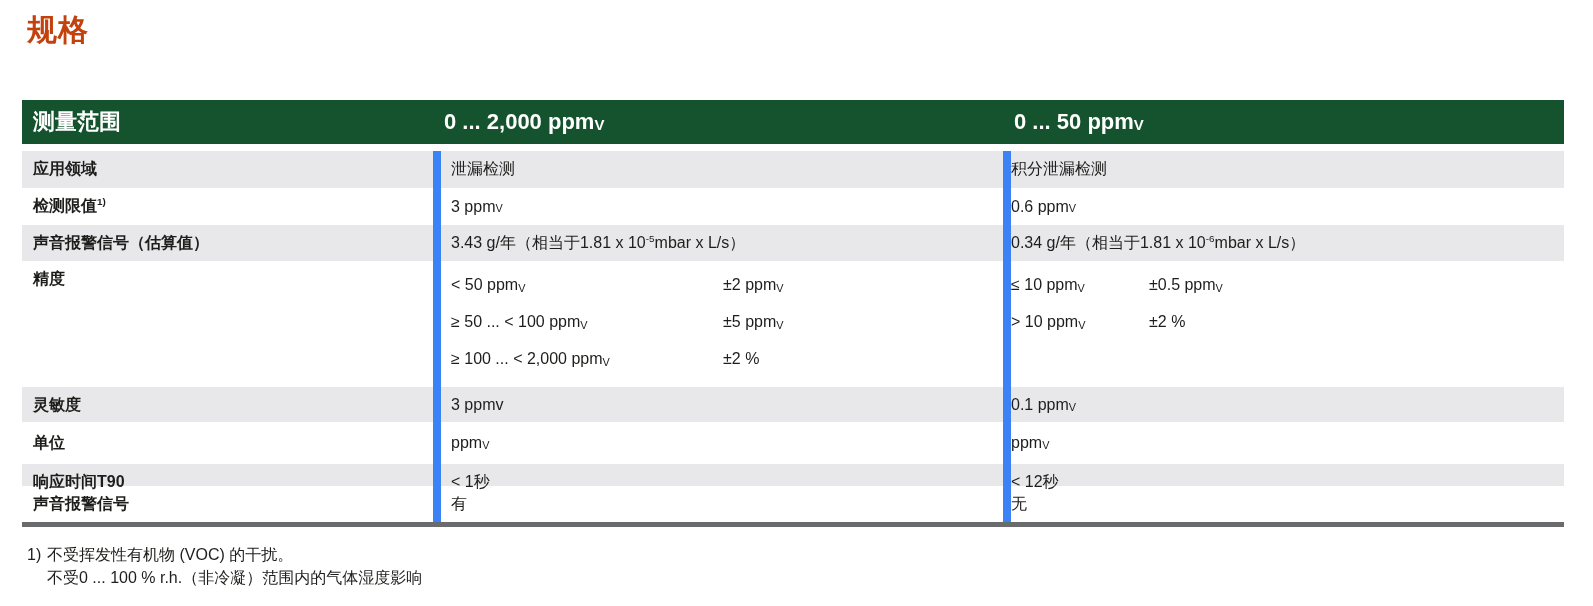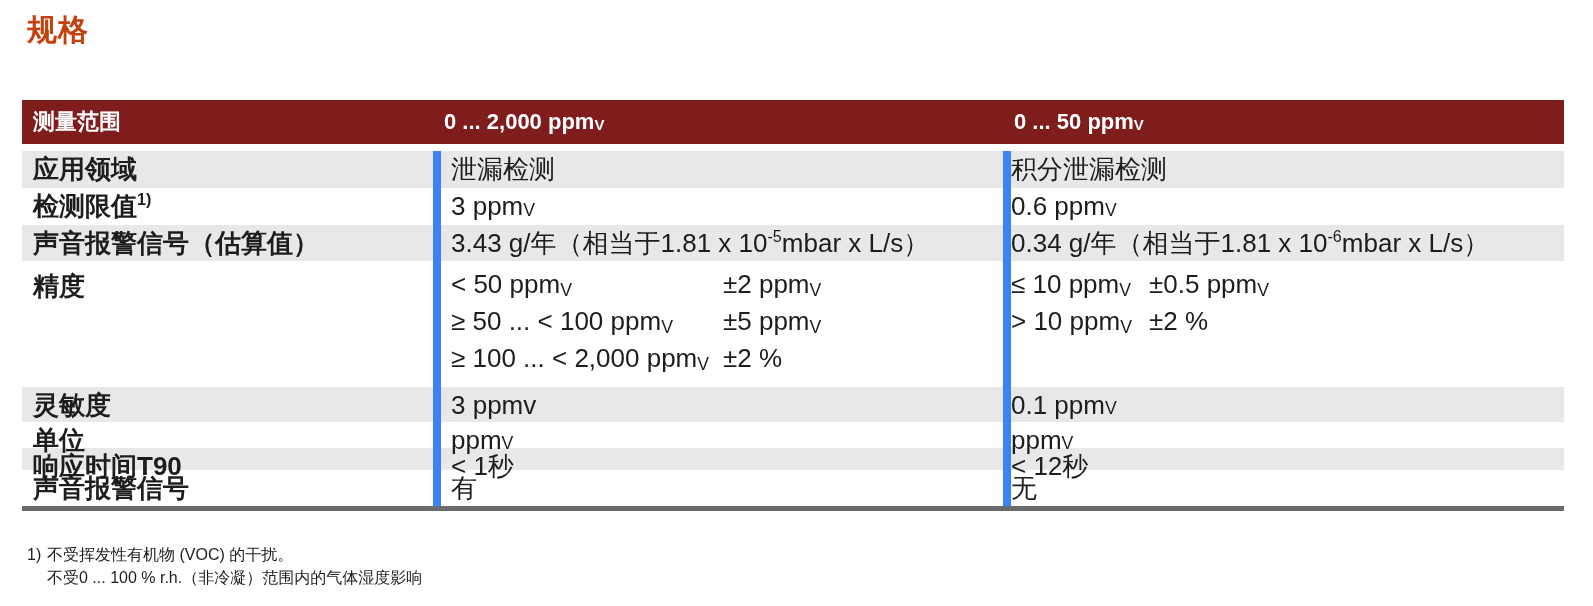--- a/index.html
+++ b/index.html
@@ -22,40 +22,40 @@
     position: absolute; left: 22px; top: 100px; width: 1542px;
   }
 
   .grid-row {
     display: grid;
     grid-template-columns: 411px 570px 1fr;
     align-items: stretch;
   }
 
   .thead {
-    background: #7f1d1d;
+    background: #14532d;
     height: 44px;
     color: #ffffff;
     font-weight: bold;
     font-size: 22px;
   }
   .thead .cell { display: flex; align-items: center; }
 
   .tbody { margin-top: 7px; }
 
-  .trow { font-size: 26px; }
+  .trow { font-size: 16px; }
   .trow.shaded { background: #e8e8ea; }
   .trow .cell { display: flex; align-items: center; min-height: 36px; }
 
   .r-applied   { height: 37px; }
   .r-limit     { height: 37px; }
   .r-leakrate  { height: 36px; }
   .r-accuracy  { height: 126px; }
   .r-sens      { height: 35px; }
-  .r-unit      { height: 26px; }
+  .r-unit      { height: 42px; }
   .r-resp      { height: 22px; }
   .r-alarm     { height: 36px; }
 
   .cell { padding-left: 11px; }
   .cell.c2, .cell.c3 {
     border-left: 8px solid #3b82f6;
     padding-left: 10px;
   }
   .cell.c3 { padding-left: 0; }
 

